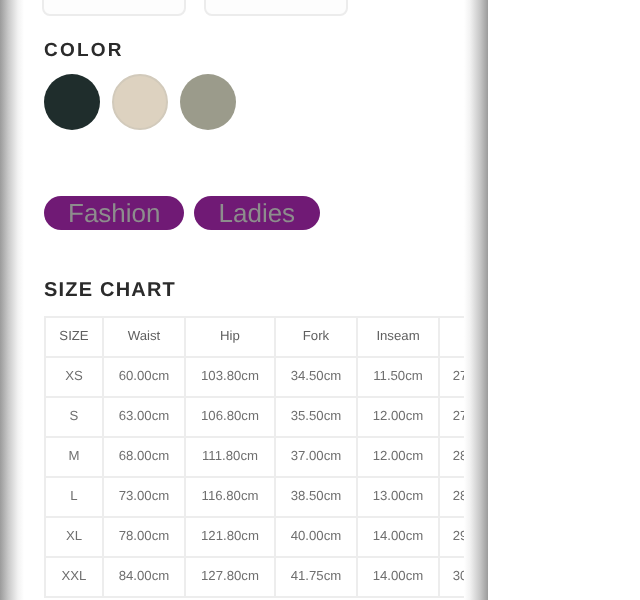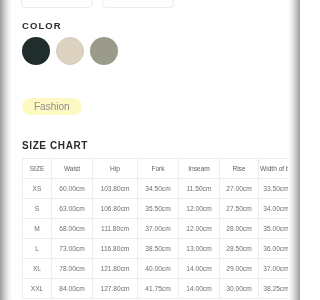--- a/index.html
+++ b/index.html
@@ -7,21 +7,21 @@
     padding: 0;
     width: 300px;
     height: 300px;
     overflow: hidden;
     background: #ffffff;
     font-family: "Liberation Sans", sans-serif;
   }
 
   #page {
     position: relative;
-    width: 300px;
+    width: 244px;
     height: 300px;
     background: #ffffff;
     overflow: hidden;
   }
 
   
   .gutter {
     position: absolute;
     top: 0;
     height: 300px;
@@ -94,26 +94,26 @@
 
   
   .chips {
     position: absolute;
     left: 13px;
     top: 98px;
     display: flex;
     gap: 5px;
   }
   .chip {
-    background: #fef9c3;
+    background: #701a75;
     border-radius: 11px;
     height: 17px;
     line-height: 17px;
     padding: 0 12px;
-    font-size: 10px;
+    font-size: 13px;
     color: #8d8d8d;
     white-space: nowrap;
   }
 
   
   .chart-title {
     position: absolute;
     left: 13px;
     top: 140px;
     font-size: 10px;
@@ -173,20 +173,21 @@
     <div class="section-label">COLOR</div>
 
     <div class="swatch-row">
       <div class="swatch" style="background: rgb(31, 45, 44);"></div>
       <div class="swatch selected" style="background: rgb(221, 210, 192);"></div>
       <div class="swatch" style="background: rgb(155, 155, 139);"></div>
     </div>
 
     <div class="chips">
       <div class="chip">Fashion</div>
+      <div class="chip">Ladies</div>
     </div>
 
     <div class="chart-title">SIZE CHART</div>
 
     <div class="table-wrap">
       <table class="size-table">
         <thead>
           <tr>
             <th class="size-col">SIZE</th>
             <th class="waist-col">Waist</th>

